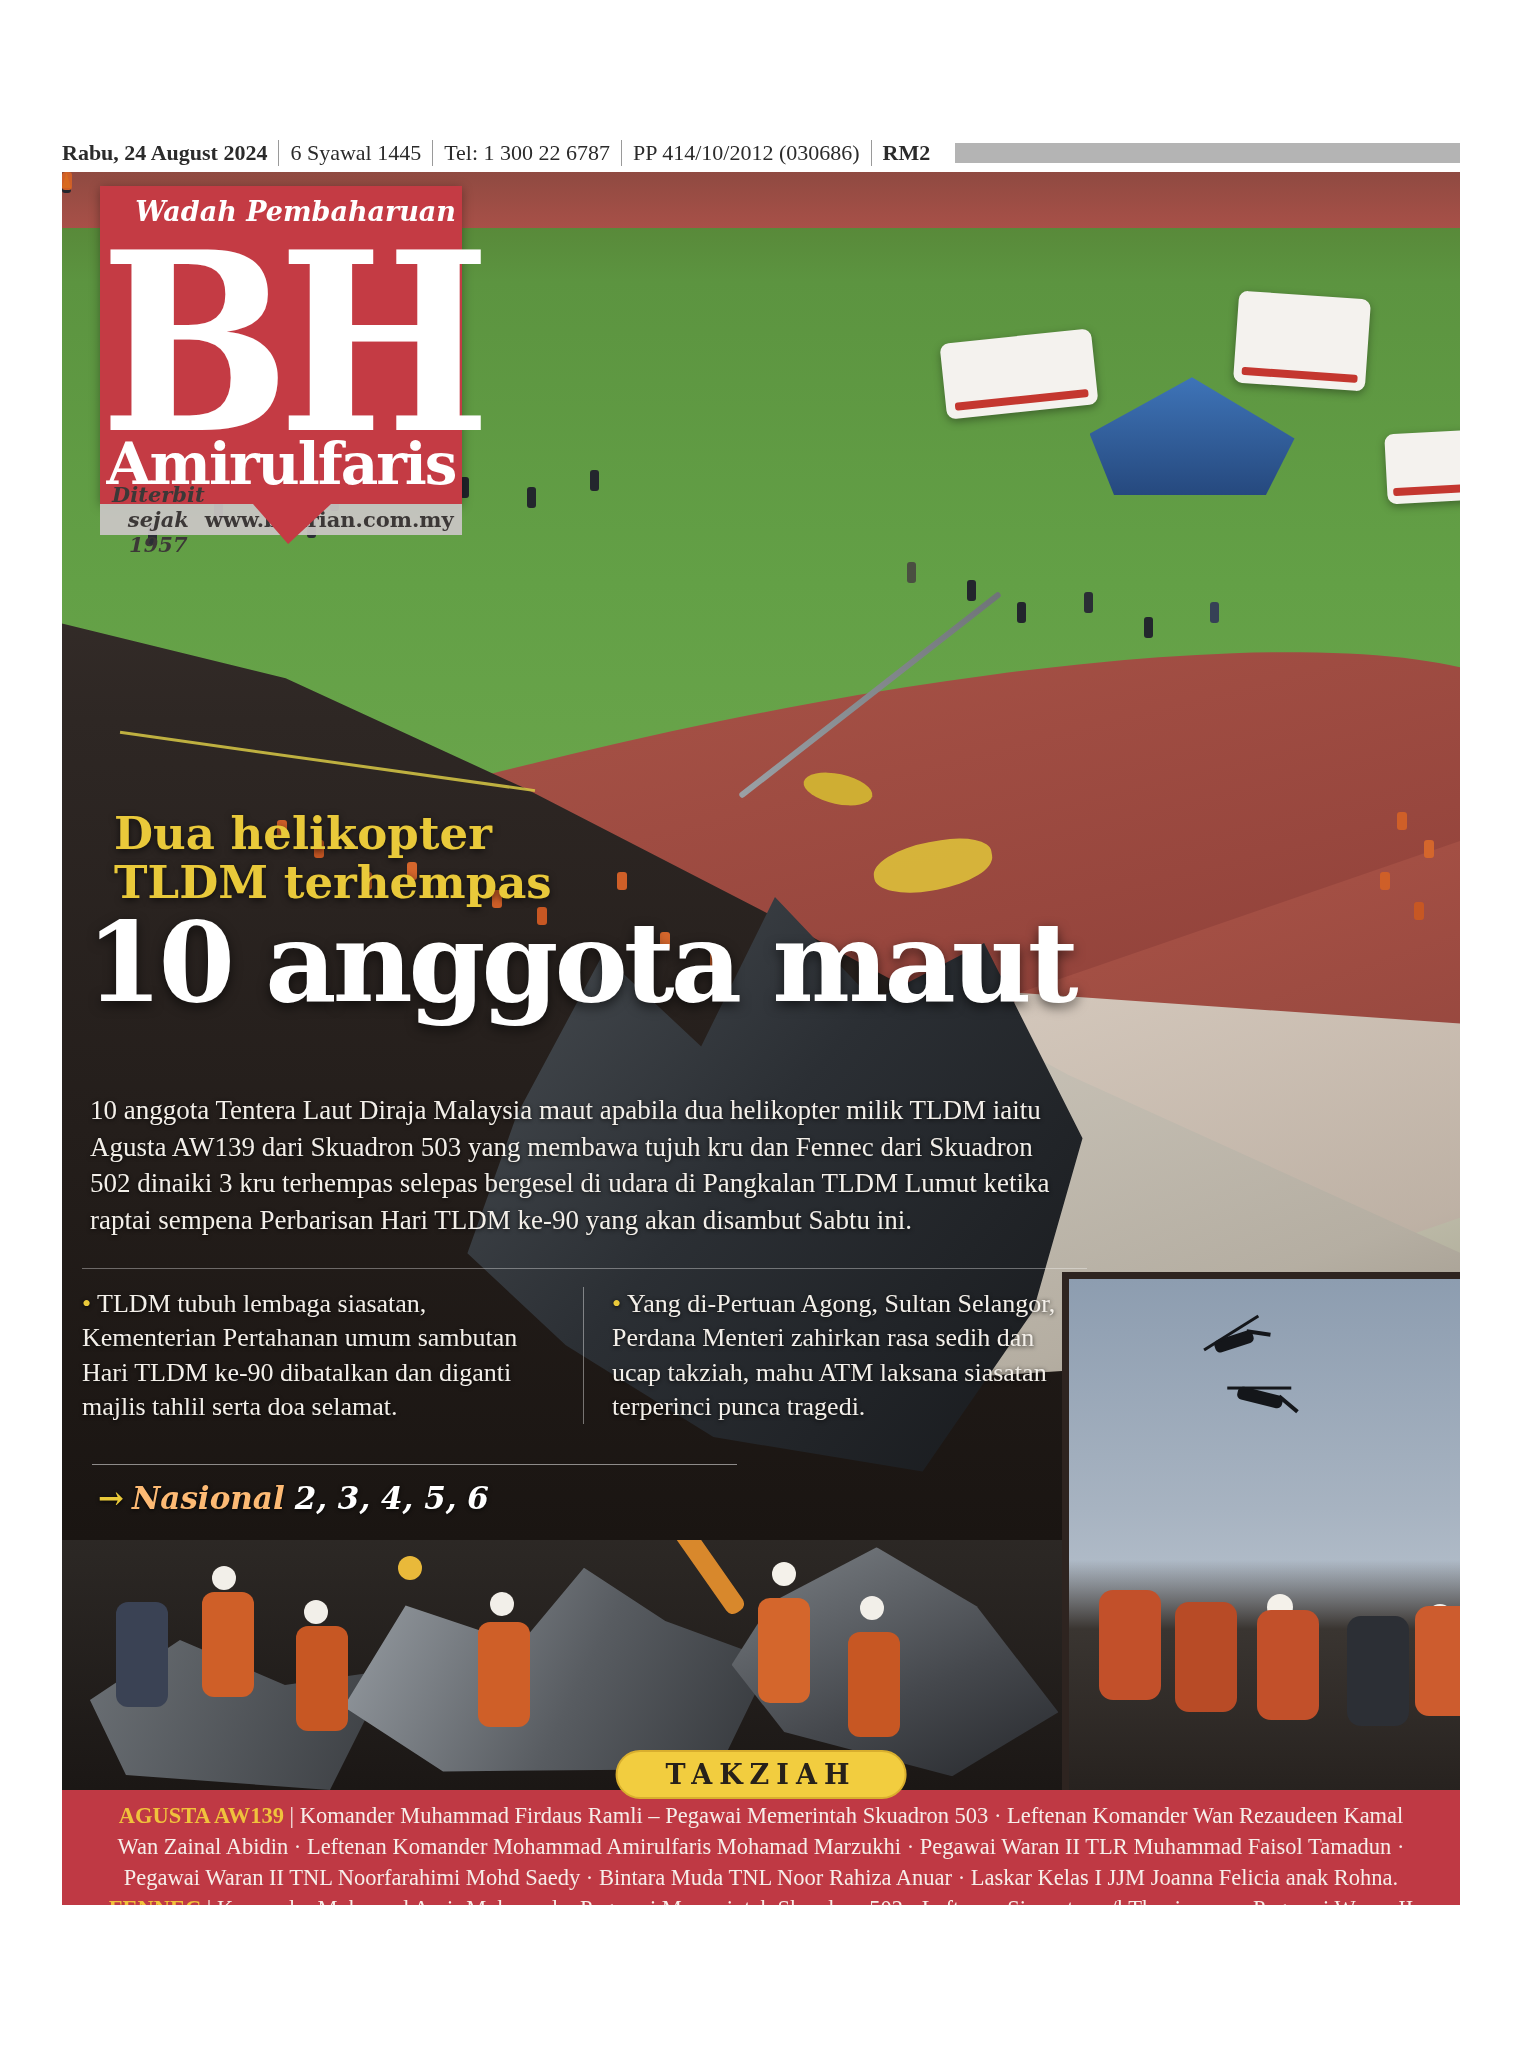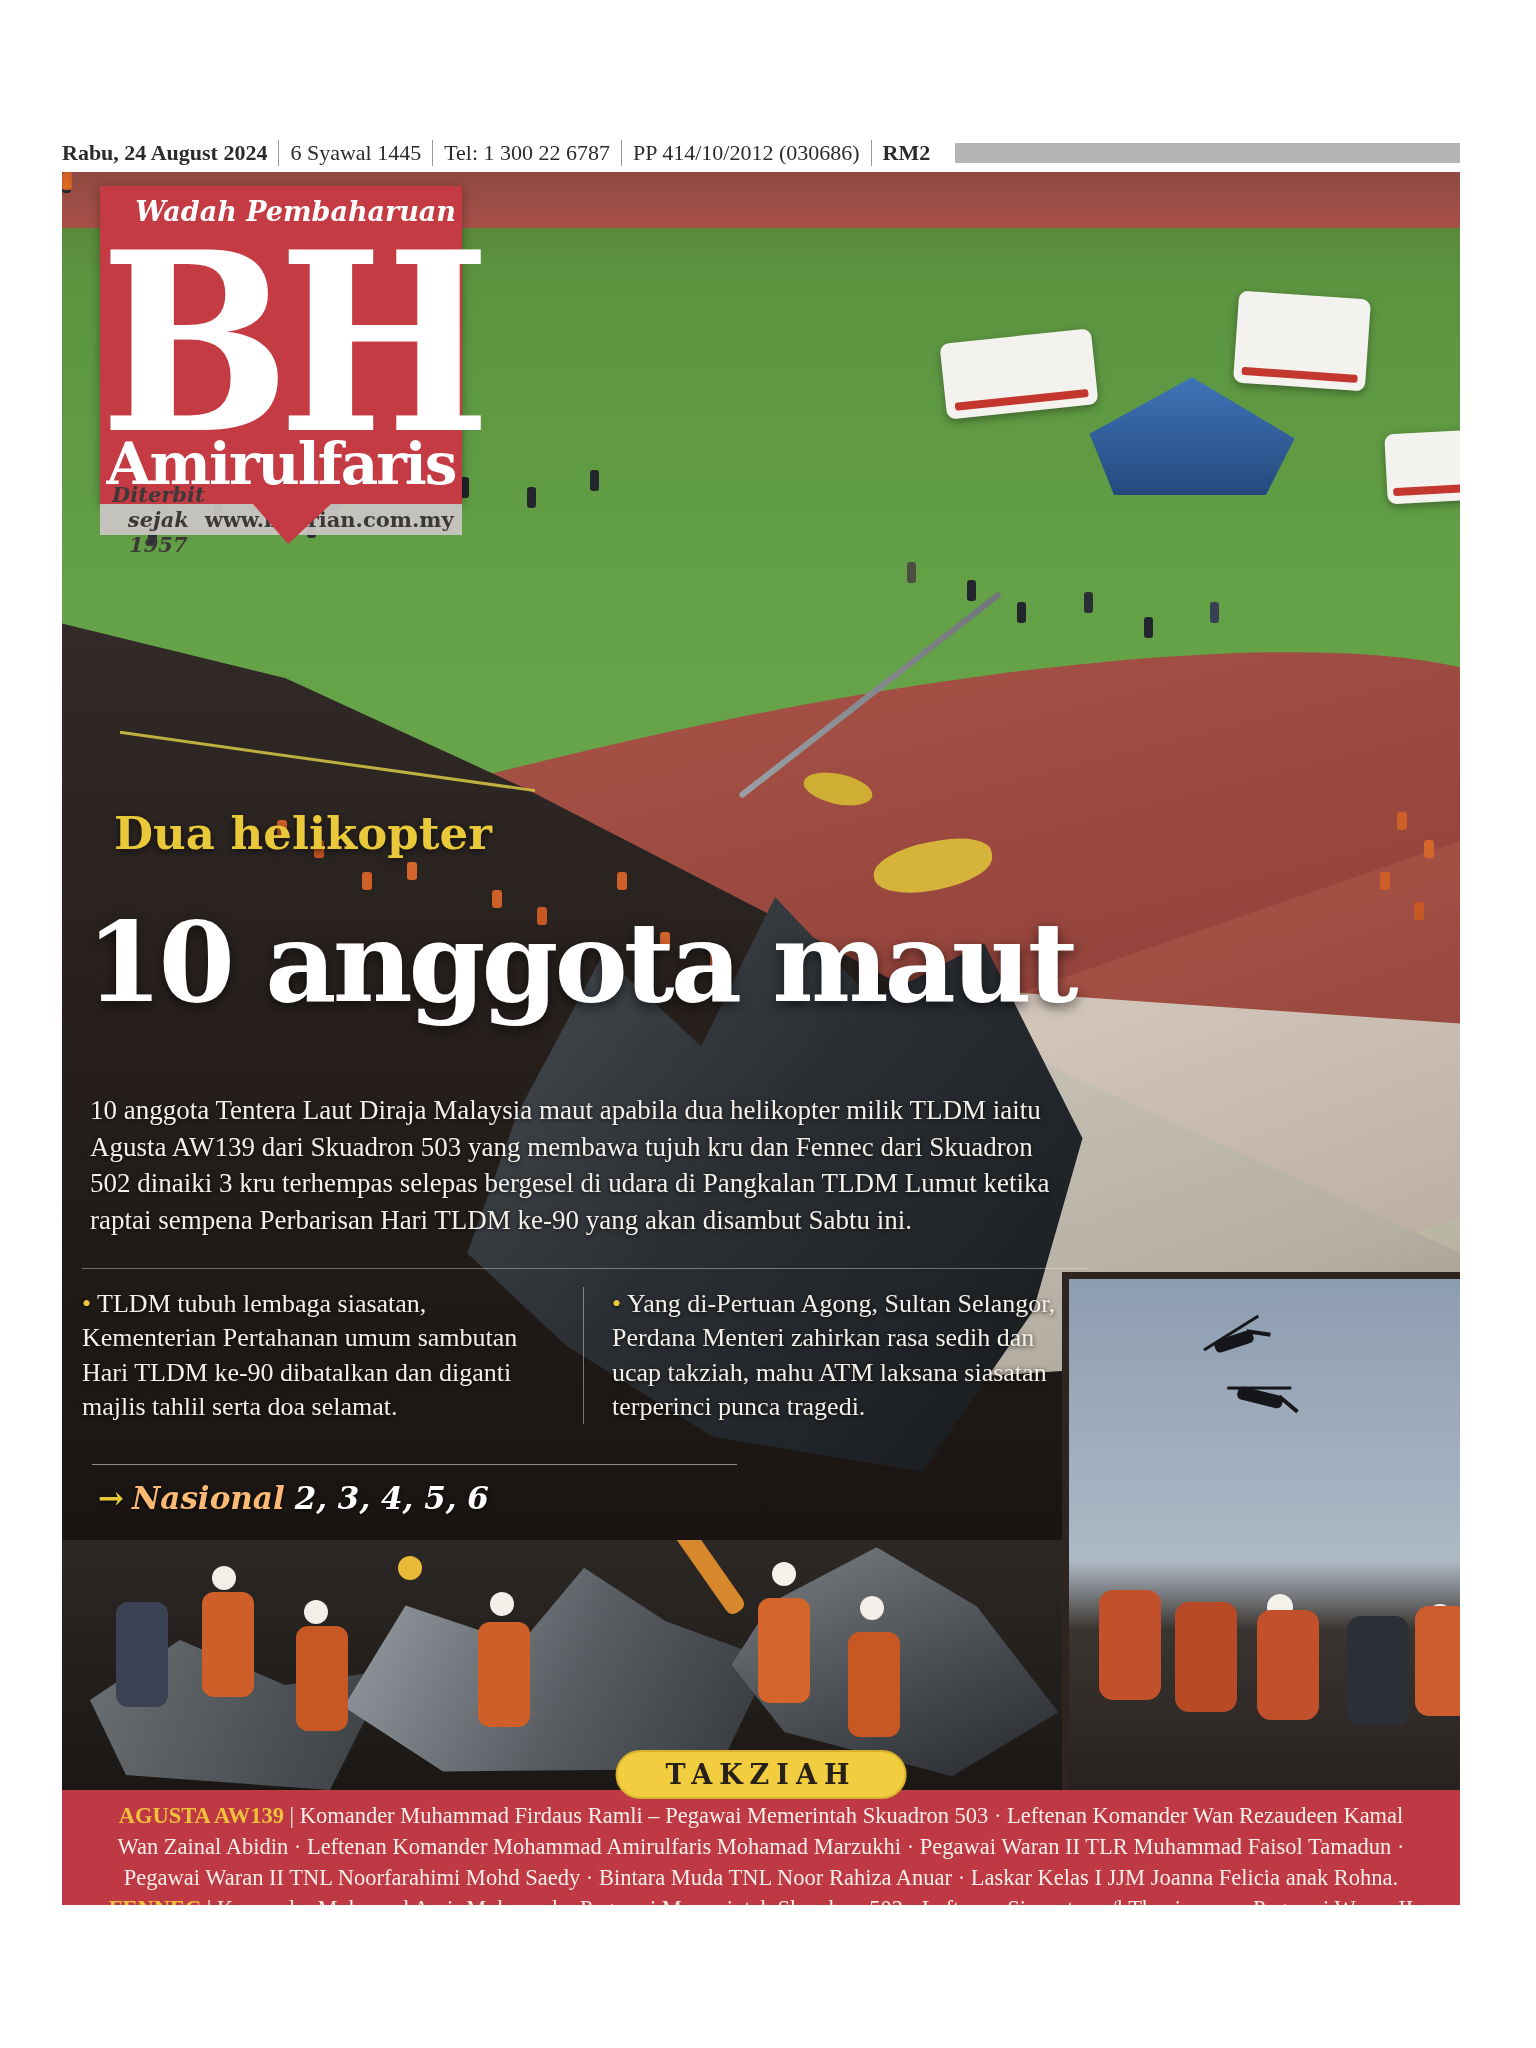--- a/index.html
+++ b/index.html
@@ -235,20 +235,21 @@
     <div class="bh-name">Amirulfaris</div>
   </div>
   <div class="masthead-strip">
     <span class="strip-since">Diterbit sejak 1957</span>
     <span class="strip-site">www.bharian.com.my</span>
   </div>
   <div class="masthead-tail"></div>
 
   <div class="kicker">
     <div>Dua helikopter</div>
+    <div>TLDM terhempas</div>
   </div>
   <div class="headline">10 anggota maut</div>
 
   <p class="lead">10 anggota Tentera Laut Diraja Malaysia maut apabila dua helikopter milik TLDM iaitu Agusta AW139 dari Skuadron 503 yang membawa tujuh kru dan Fennec dari Skuadron 502 dinaiki 3 kru terhempas selepas bergesel di udara di Pangkalan TLDM Lumut ketika raptai sempena Perbarisan Hari TLDM ke-90 yang akan disambut Sabtu ini.</p>
 
   <div class="bullets">
     <div class="bullet-col">
       <span class="bullet-dot">•</span><span>TLDM tubuh lembaga siasatan, Kementerian Pertahanan umum sambutan Hari TLDM ke-90 dibatalkan dan diganti majlis tahlil serta doa selamat.</span>
     </div>
     <div class="bullet-col second">

